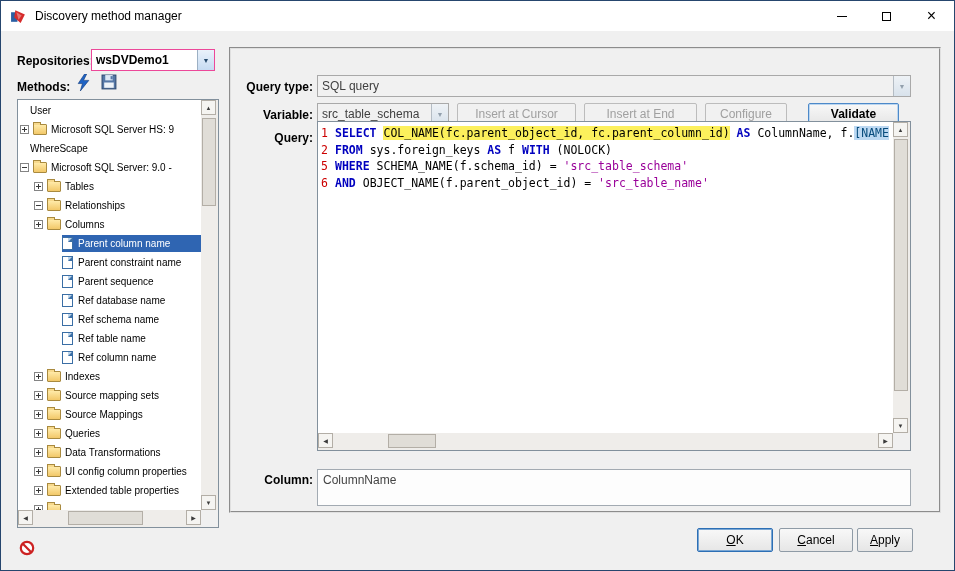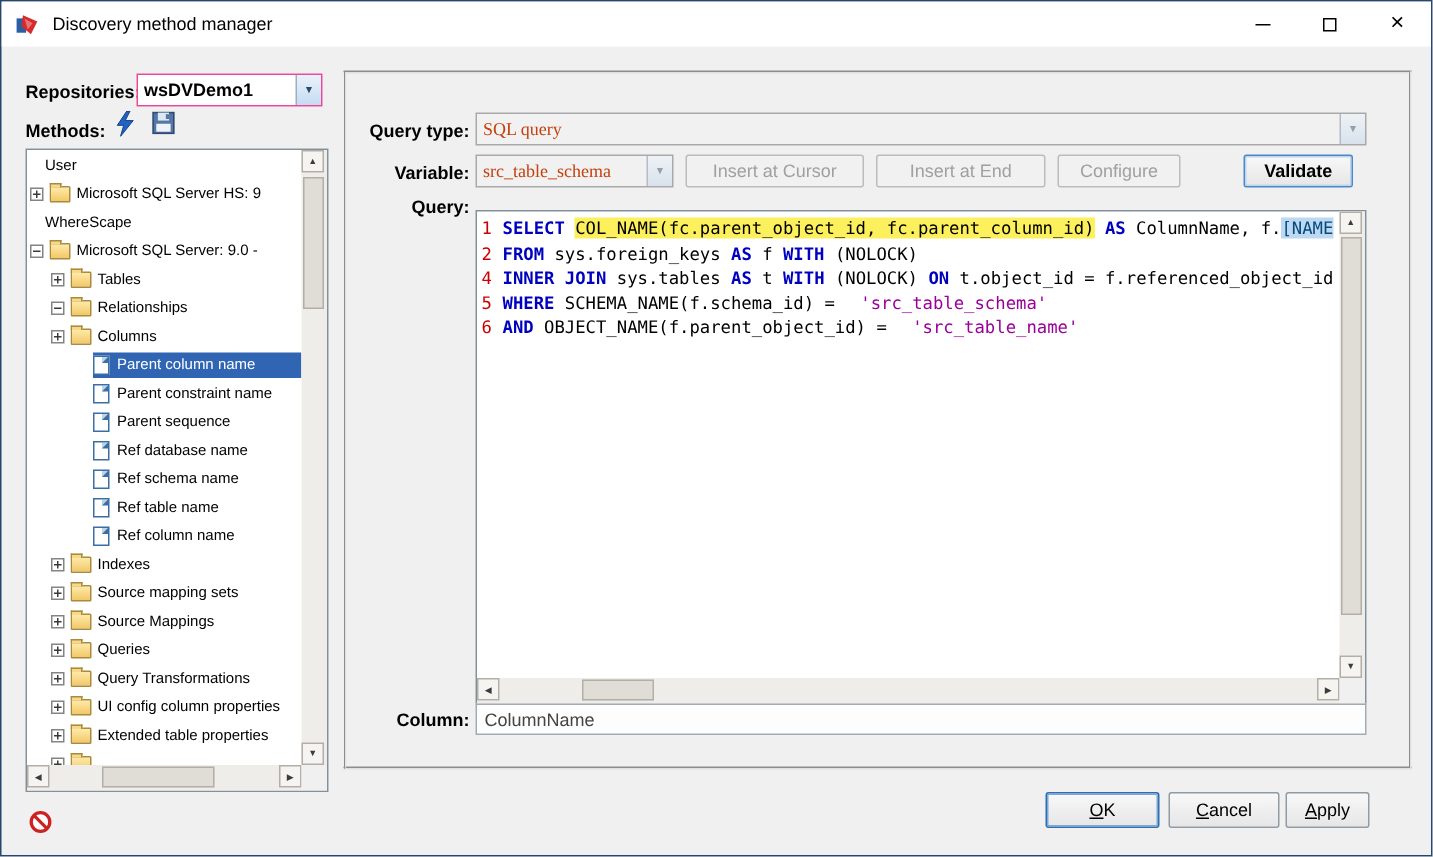--- a/index.html
+++ b/index.html
@@ -23,21 +23,21 @@
   
   .lbl { position:absolute; font-size:12px; font-weight:bold; color:#000; white-space:nowrap; }
   .rlbl { text-align:right; }
 
   .combo { position:absolute; background:#fff; border:1px solid #ec4899; display:flex; align-items:stretch; }
   .combo-text { flex:1 1 auto; font-size:12px; padding:3px 4px 0 4px; white-space:nowrap; overflow:hidden; }
   .combo-btn { flex:0 0 17px; border-left:1px solid #9cb0c4; background:linear-gradient(#eaf2fb,#c6dbf2);
                display:flex; align-items:center; justify-content:center; }
   .combo-btn::before { content:"▼"; font-size:7px; color:#274b6d; }
   .combo.disabled { background:#f1f1f1; border-color:#a9a9a9; }
-  .combo.disabled .combo-text { color:#c2410c;font-family:Liberation Serif, serif; }
+  .combo.disabled .combo-text { color:#404040; }
   .combo.disabled .combo-btn { background:linear-gradient(#eef2f6,#d8e2ec); border-left-color:#b4bcc4; }
   .combo.disabled .combo-btn::before { color:#93a0ad; }
   .bold { font-weight:bold; }
 
   .btn { position:absolute; height:22px; background:linear-gradient(#f8f8f8,#e6e6e6);
          border:1px solid #8f9ba6; border-radius:2px; font-size:12px; color:#000;
          display:flex; align-items:center; justify-content:center; cursor:default; }
   .btn.disabled { color:#a0a0a0; border-color:#bcbcbc; background:#f1f1f1; }
   .btn.accent { border-color:#4d89c9; box-shadow:0 0 0 1px #bcd6ef inset; font-weight:bold; }
   .btn .mnemonic { display:block; }
@@ -79,27 +79,27 @@
   .arr-down::before { content:"▼"; }
   .arr-left::before { content:"◀"; }
   .arr-right::before { content:"▶"; }
   .sb-thumb { position:absolute; background:#e0ddd7; border:1px solid #b3aea6; }
   .sb-corner { position:absolute; width:17px; height:17px; right:0; bottom:0; background:#f0f0f0; }
 
   
   .group { position:absolute; left:228px; top:46px; width:712px; height:466px;
            border:2px groove #e0e0e0; background:#f0f0f0; }
 
-  .editor { position:absolute; left:86px; top:91px; width:594px; height:330px;
+  .editor { position:absolute; left:86px; top:72px; width:594px; height:330px;
             background:#fff; border:1px solid #82909c; }
   .editor-content { position:absolute; left:0; top:0; right:17px; bottom:17px; overflow:hidden; padding:3px 0 0 3px; }
   .code-line { white-space:pre; font-family:"DejaVu Sans Mono", monospace; font-size:11.5px; line-height:16.5px; color:#000; }
   .ln { display:inline-block; width:8px; color:#cc0000; margin-right:6px; }
   .kw { color:#0000bf; font-weight:bold; }
-  .str { color:#990099;margin-left:10px; }
+  .str { color:#990099; }
   .hl { background:#fcf05c; }
   .br { background:#bcd8f2; color:#064b7c; }
 
   .field { position:absolute; background:#fdfdfd; border:1px solid #a2aab2; font-size:12px;
            color:#444; padding:3px 5px 0 5px; white-space:nowrap; overflow:hidden; }
 
   .no-entry { position:absolute; left:18px; top:539px; width:16px; height:16px; }
 </style>
 </head>
 <body>
@@ -282,21 +282,21 @@
           <span class="row-body">
             <span class="icon-folder"></span>
             <span class="tree-label">Queries</span>
           </span>
         </div>
         <div class="tree-row">
           <span style="flex: 0 0 auto; width: 16px;"></span>
           <span class="expander plus"></span>
           <span class="row-body">
             <span class="icon-folder"></span>
-            <span class="tree-label">Query Transformations</span>
+            <span class="tree-label">Data Transformations</span>
           </span>
         </div>
         <div class="tree-row">
           <span style="flex: 0 0 auto; width: 16px;"></span>
           <span class="expander plus"></span>
           <span class="row-body">
             <span class="icon-folder"></span>
             <span class="tree-label">UI config column properties</span>
           </span>
         </div>
@@ -345,48 +345,47 @@
     </div>
     <button class="btn disabled" style="left:226px; top:54px; width:119px;">
       <span>Insert at Cursor</span>
     </button>
     <button class="btn disabled" style="left:353px; top:54px; width:113px;">
       <span>Insert at End</span>
     </button>
     <button class="btn disabled" style="left:474px; top:54px; width:82px;">
       <span>Configure</span>
     </button>
-    <button class="btn accent" style="left:598px; top:54px; width:73px;">
+    <button class="btn accent" style="left:577px; top:54px; width:91px;">
       <span>Validate</span>
     </button>
 
     <span class="lbl rlbl" style="left:6px; top:82px; width:76px;">Query:</span>
     <div class="editor">
       <div class="editor-content" id="code">
           <div class="code-line"><span class="ln">1</span><span class="kw">SELECT </span><span class="hl">COL_NAME(fc.parent_object_id, fc.parent_column_id)</span><span> </span><span class="kw">AS</span><span> ColumnName, f.</span><span class="br">[NAME</span></div>
           <div class="code-line"><span class="ln">2</span><span class="kw">FROM</span><span> sys.foreign_keys </span><span class="kw">AS</span><span> f </span><span class="kw">WITH</span><span> (NOLOCK)</span></div>
-          <div class="code-line"><span class="ln">4</span><span class="kw">INNER JOIN</span><span> sys.tables </span><span class="kw">AS</span><span> t </span><span class="kw">WITH</span><span> (NOLOCK) </span><span class="kw">ON</span><span> t.object_id = f.referenced_object_id</span></div>
           <div class="code-line"><span class="ln">5</span><span class="kw">WHERE</span><span> SCHEMA_NAME(f.schema_id) = </span><span class="str">'src_table_schema'</span></div>
           <div class="code-line"><span class="ln">6</span><span class="kw">AND</span><span> OBJECT_NAME(f.parent_object_id) = </span><span class="str">'src_table_name'</span></div>
         </div>
       <div class="sb sb-v" style="right:0; top:0; bottom:17px;">
         <div class="sb-btn arr-up" style="left:0; top:0;"></div>
         <div class="sb-thumb" style="left:1px; top:17px; width:14px; height:252px;"></div>
         <div class="sb-btn arr-down" style="left:0; bottom:0;"></div>
       </div>
       <div class="sb sb-h" style="left:0; right:17px; bottom:0;">
         <div class="sb-btn arr-left" style="left:0; top:0;"></div>
         <div class="sb-thumb" style="left:70px; top:1px; width:48px; height:14px;"></div>
         <div class="sb-btn arr-right" style="right:0; top:0;"></div>
       </div>
       <div class="sb-corner"></div>
     </div>
 
     <span class="lbl rlbl" style="left:6px; top:424px; width:76px;">Column:</span>
-    <div class="field" style="left:86px; top:420px; width:594px; height:21px;">ColumnName</div>
+    <div class="field" style="left:86px; top:420px; width:594px; height:37px;">ColumnName</div>
   </div>
 
   <span class="no-entry">
     <svg viewBox="0 0 16 16" width="16" height="16">
       <circle cx="8" cy="8" r="6.2" fill="#ffffff" stroke="#cc2222" stroke-width="2.2"></circle>
       <line x1="3.8" y1="3.8" x2="12.2" y2="12.2" stroke="#cc2222" stroke-width="2.2"></line>
     </svg>
   </span>
 
   <button class="btn footer-btn default-btn" style="left:696px; top:527px; width:76px;">

